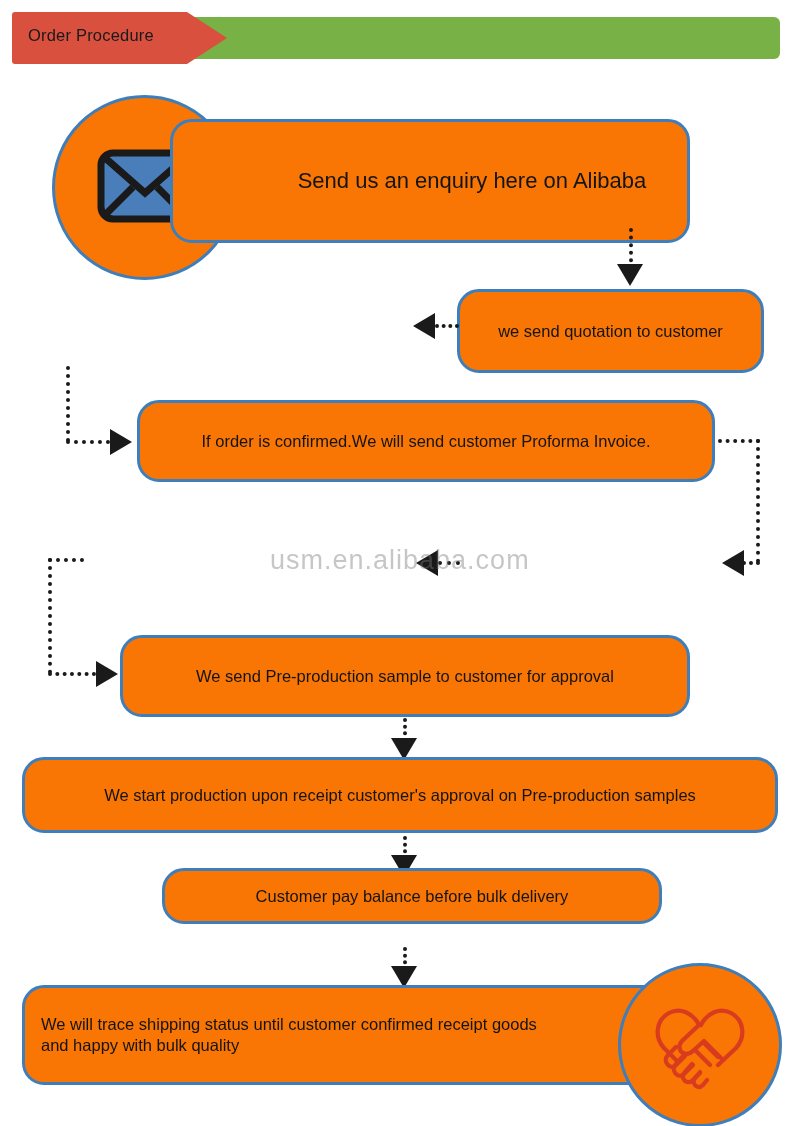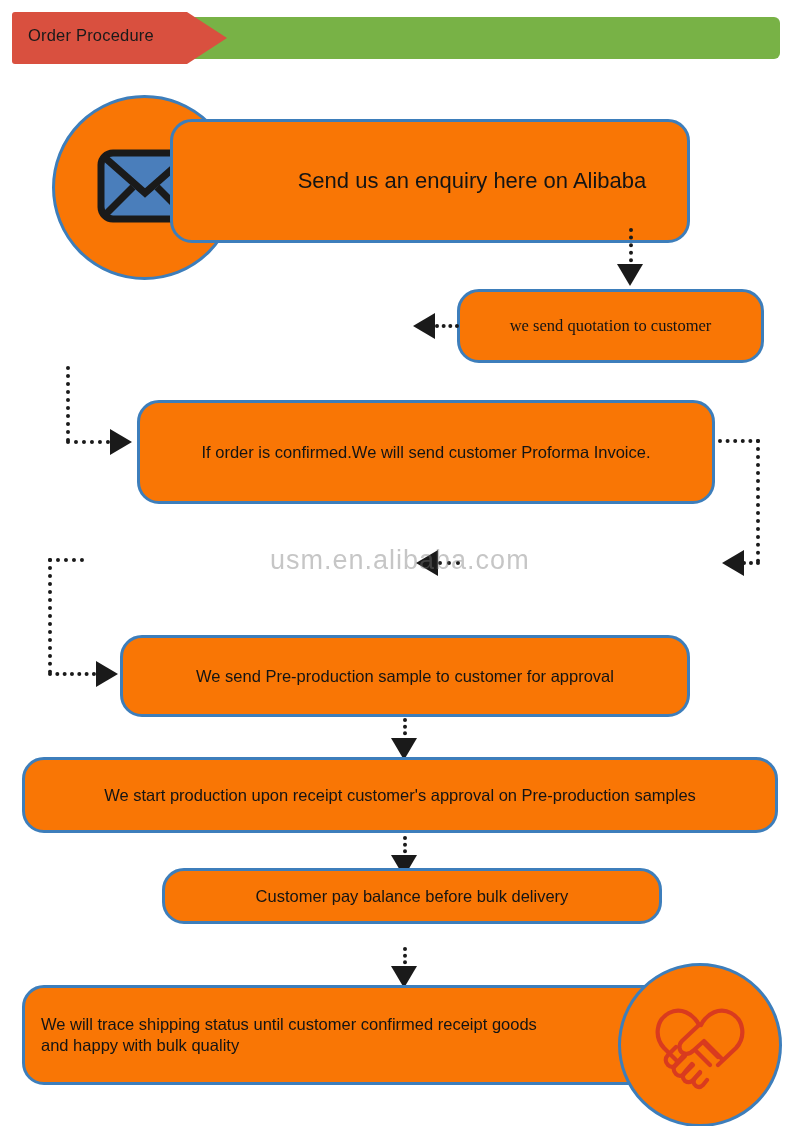--- a/index.html
+++ b/index.html
@@ -147,33 +147,33 @@
     </span>
   </div>
 
   <div class="node center" style="left:170px; top:119px; width:520px; height:124px; padding:0 26px 0 110px;">
     <span class="label" style="font-size:22px;">Send us an enquiry here on Alibaba</span>
   </div>
 
   <div class="dv" style="left:629px; top:228px; height:42px;"></div>
   <div class="arrow-down" style="left:617px; top:264px;"></div>
 
-  <div class="node center" style="left:457px; top:289px; width:307px; height:74px; padding:8px 14px;font-family:Liberation Serif, serif;">
+  <div class="node center" style="left:457px; top:289px; width:307px; height:84px; padding:8px 14px;">
     <span class="label" style="font-size:16.5px;">we send quotation to customer</span>
   </div>
 
   <div class="dh" style="left:435px; top:324px; width:24px;"></div>
   <div class="arrow-left" style="left:413px; top:313px;"></div>
 
 
   <div class="dv" style="left:66px; top:366px; height:76px;"></div>
   <div class="dh" style="left:66px; top:440px; width:44px;"></div>
   <div class="arrow-right" style="left:110px; top:429px;"></div>
 
-  <div class="node center" style="left:137px; top:400px; width:578px; height:104px; padding:0 18px;">
+  <div class="node center" style="left:137px; top:400px; width:578px; height:82px; padding:0 18px;">
     <span class="label" style="font-size:16.5px;">If order is confirmed.We will send customer Proforma Invoice.</span>
   </div>
 
   <div class="dh" style="left:718px; top:439px; width:42px;"></div>
   <div class="dv" style="left:756px; top:439px; height:124px;"></div>
   <div class="dh" style="left:742px; top:561px; width:18px;"></div>
   <div class="arrow-left" style="left:722px; top:550px;"></div>
 
 
   <div class="dh" style="left:438px; top:561px; width:22px;"></div>

